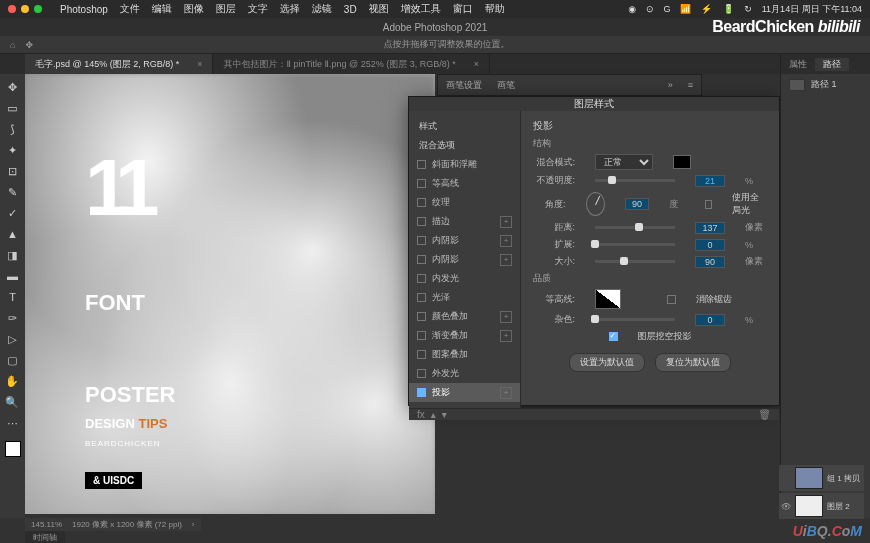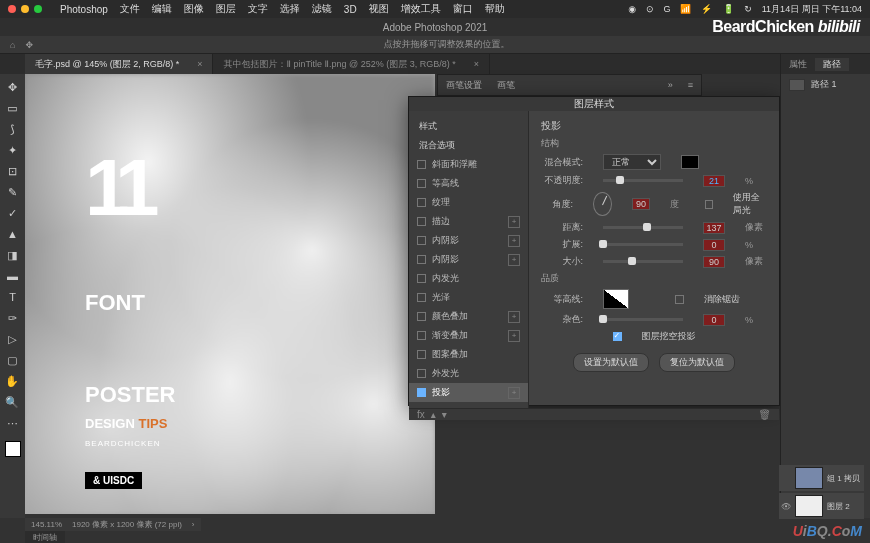--- a/index.html
+++ b/index.html
@@ -63,21 +63,21 @@
 
 .dialog-right { flex: 1; padding: 8px 12px; font-size: 9px; color: #ccc; }
 .dialog-right .sec-title { font-size: 10px; margin-bottom: 4px; }
 .dialog-right .sub-title { font-size: 9px; color: #aaa; margin: 4px 0; }
 .dialog-right .row { display: flex; align-items: center; gap: 20px; margin: 4px 0; font-size: 9px; }
 .dialog-right .row label { width: 42px; text-align: right; color: #bbb; }
 .dialog-right select { background: #333; color: #ccc; border: 1px solid #555; font-size: 9px; padding: 1px 4px; width: 58px; }
 .dialog-right .color-swatch { width: 18px; height: 14px; background: #000; border: 1px solid #666; }
 .dialog-right .slider { flex: 1; height: 3px; background: #555; position: relative; max-width: 80px; }
 .dialog-right .slider .thumb { position: absolute; width: 8px; height: 8px; background: #ddd; border-radius: 2px; top: -3px; transform: translateX(-50%); }
-.dialog-right .val { width: 22px; background: #7f1d1d; color: #ccc; text-align: center; border: 1px solid #555; padding: 0 2px; }
+.dialog-right .val { width: 30px; background: #0c4a6e; color: #ccc; text-align: center; border: 1px solid #555; padding: 0 2px; }
 .dialog-right .val.hl { color: #4db8ff; }
 .dialog-right .unit { color: #999; width: 20px; }
 .dialog-right .angle-dial { width: 24px; height: 24px; border: 1px solid #777; border-radius: 50%; position: relative; }
 .dialog-right .angle-dial::after { content: ''; position: absolute; width: 1px; height: 10px; background: #ccc; left: 50%; top: 2px; transform-origin: bottom; transform: rotate(25deg); }
 .dialog-right .contour { width: 26px; height: 20px; background: linear-gradient(to top right, #000 50%, #fff 50%); border: 1px solid #666; }
 .dialog-right .cb { width: 9px; height: 9px; border: 1px solid #777; display: inline-block; }
 .dialog-right .cb.checked { background: #6bb4ff; border-color: #6bb4ff; position: relative; }
 .dialog-right .cb.checked::after { content: '✓'; position: absolute; color: #fff; font-size: 8px; top: -2px; left: 0; }
 .dialog-right .btn-row { display: flex; gap: 10px; justify-content: center; margin-top: 10px; }
 .dialog-right .btn { background: #555; color: #ddd; border: 1px solid #333; padding: 2px 10px; font-size: 9px; border-radius: 8px; }

